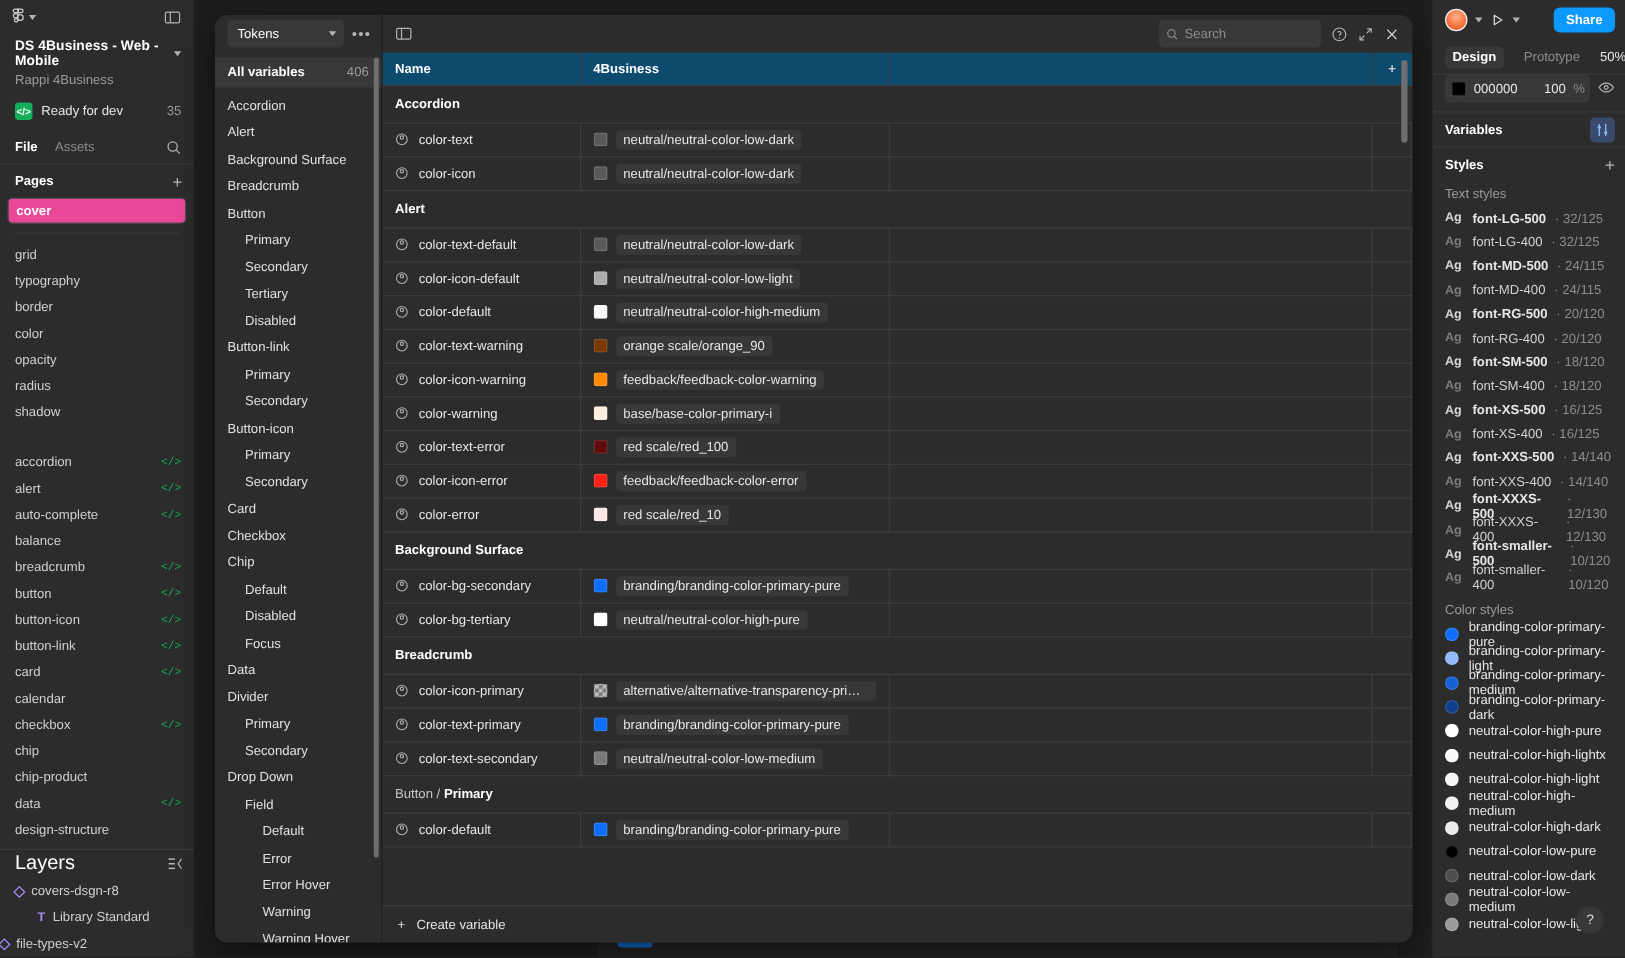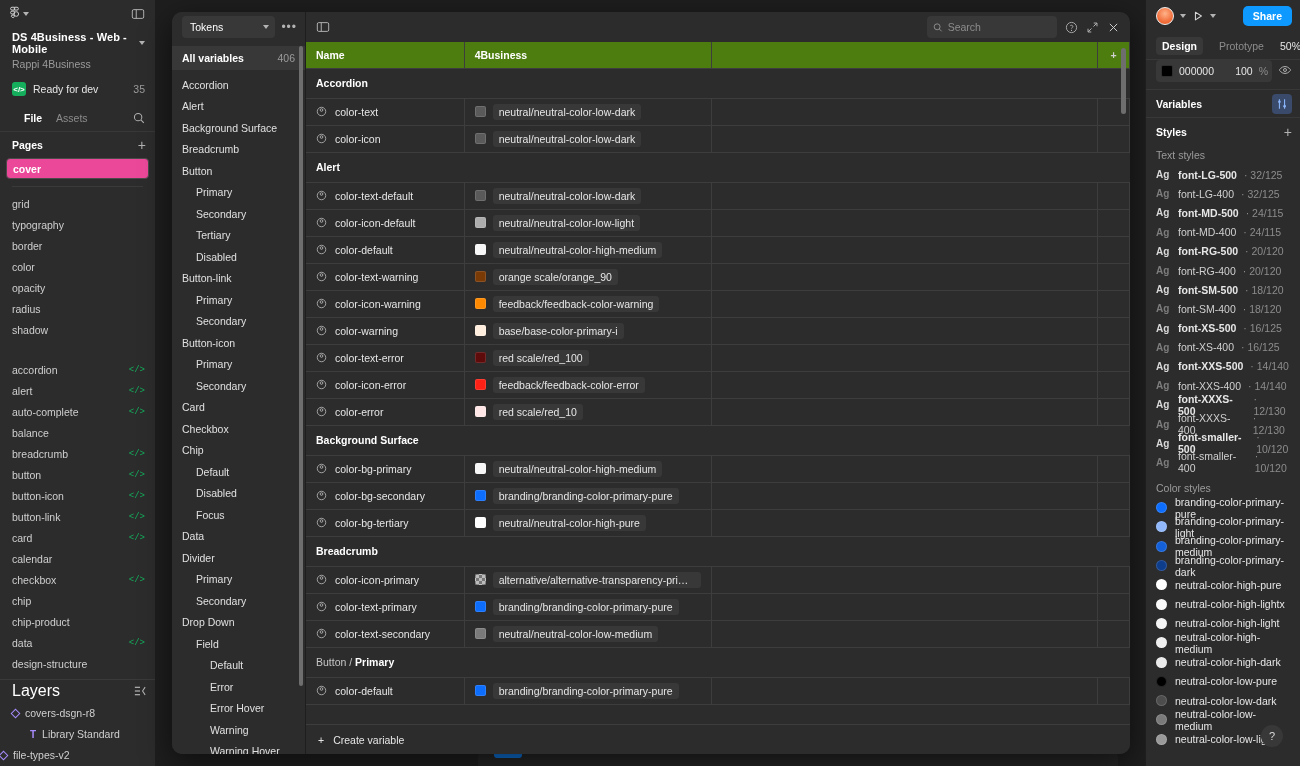--- a/index.html
+++ b/index.html
@@ -40,21 +40,21 @@
   .dev-badge {
     width: 14px; height: 14px; border-radius: 3px; background: #14ae5c;
     display: flex; align-items: center; justify-content: center;
     font-size: 8px; color: #fff; font-weight: bold;
   }
   .dev-label { font-size: 10.5px; color: #e6e6e6; flex: 1; }
   .dev-count { font-size: 10.5px; color: #9b9b9b; }
 
   .ls-tabs {
     display: flex; align-items: center; gap: 14px;
-    padding: 0 10px 0 24px; height: 30px; margin-top: 6px;
+    padding: 0 10px 0 12px; height: 30px; margin-top: 6px;
     border-bottom: 1px solid #383838;
     justify-content: space-between;
   }
   .ls-tab { font-size: 10.5px; color: #8c8c8c; cursor: pointer; }
   .ls-tab.active { color: #fff; font-weight: bold; }
   .ls-tabs .spacer { flex: 1; }
 
   .sec-head {
     display: flex; align-items: center; justify-content: space-between;
     padding: 0 9px 0 12px; height: 28px;
@@ -162,21 +162,21 @@
   .vtable col.c1 { width: 150px; }
   .vtable col.c2 { width: 235px; }
   .vtable col.c3 { width: 366px; }
   .vtable col.c4 { width: 30px; }
   .vtable th, .vtable td {
     border: 1px solid #3d3d3d; border-left: none; border-top: none;
     height: 27px; padding: 0 10px; text-align: left; vertical-align: middle;
   }
   .vtable th {
     font-size: 10.5px; font-weight: bold; color: #fff; height: 26px;
-    background: #4d7c0f;
+    background: #0c4a6e;
   }
   .vtable th.addcol { text-align: center; padding: 0; color: #cfcfcf; }
   tr.group-row td {
     border-left: none; border-right: none; border-bottom: 1px solid #3d3d3d;
     border-top: none; background: #2c2c2c;
     font-size: 10.5px; font-weight: bold; color: #fff;
     height: 30px; padding-left: 10px;
   }
   tr.group-row td.sub { font-weight: normal; color: #c7c7c7; }
   tr.group-row td.sub b { color: #fff; }
@@ -786,39 +786,20 @@
             <tr class="group-row">
              <td colspan="4" class="">Background Surface</td>
            </tr>
             <tr>
       <td class="name-cell">
         <span class="name-inner">
           <svg width="11" height="11" viewBox="0 0 14 14">
             <circle cx="7" cy="7" r="5.4" fill="none" stroke="#b3b3b3" stroke-width="1.1"></circle>
             <circle cx="7" cy="5.1" r="1.7" fill="none" stroke="#b3b3b3" stroke-width="1.1"></circle>
           </svg>
-          <span>color-bg-primary</span>
-        </span>
-      </td>
-      <td class="val-cell">
-        <span class="val-inner">
-                  <span class="swatch" style="background:#f7f7f7"></span>
-                  <span class="pill">neutral/neutral-color-high-medium</span>
-                </span>
-      </td>
-      <td></td>
-      <td></td>
-    </tr>
-            <tr>
-      <td class="name-cell">
-        <span class="name-inner">
-          <svg width="11" height="11" viewBox="0 0 14 14">
-            <circle cx="7" cy="7" r="5.4" fill="none" stroke="#b3b3b3" stroke-width="1.1"></circle>
-            <circle cx="7" cy="5.1" r="1.7" fill="none" stroke="#b3b3b3" stroke-width="1.1"></circle>
-          </svg>
           <span>color-bg-secondary</span>
         </span>
       </td>
       <td class="val-cell">
         <span class="val-inner">
                   <span class="swatch" style="background:#0d6efd"></span>
                   <span class="pill">branding/branding-color-primary-pure</span>
                 </span>
       </td>
       <td></td>

